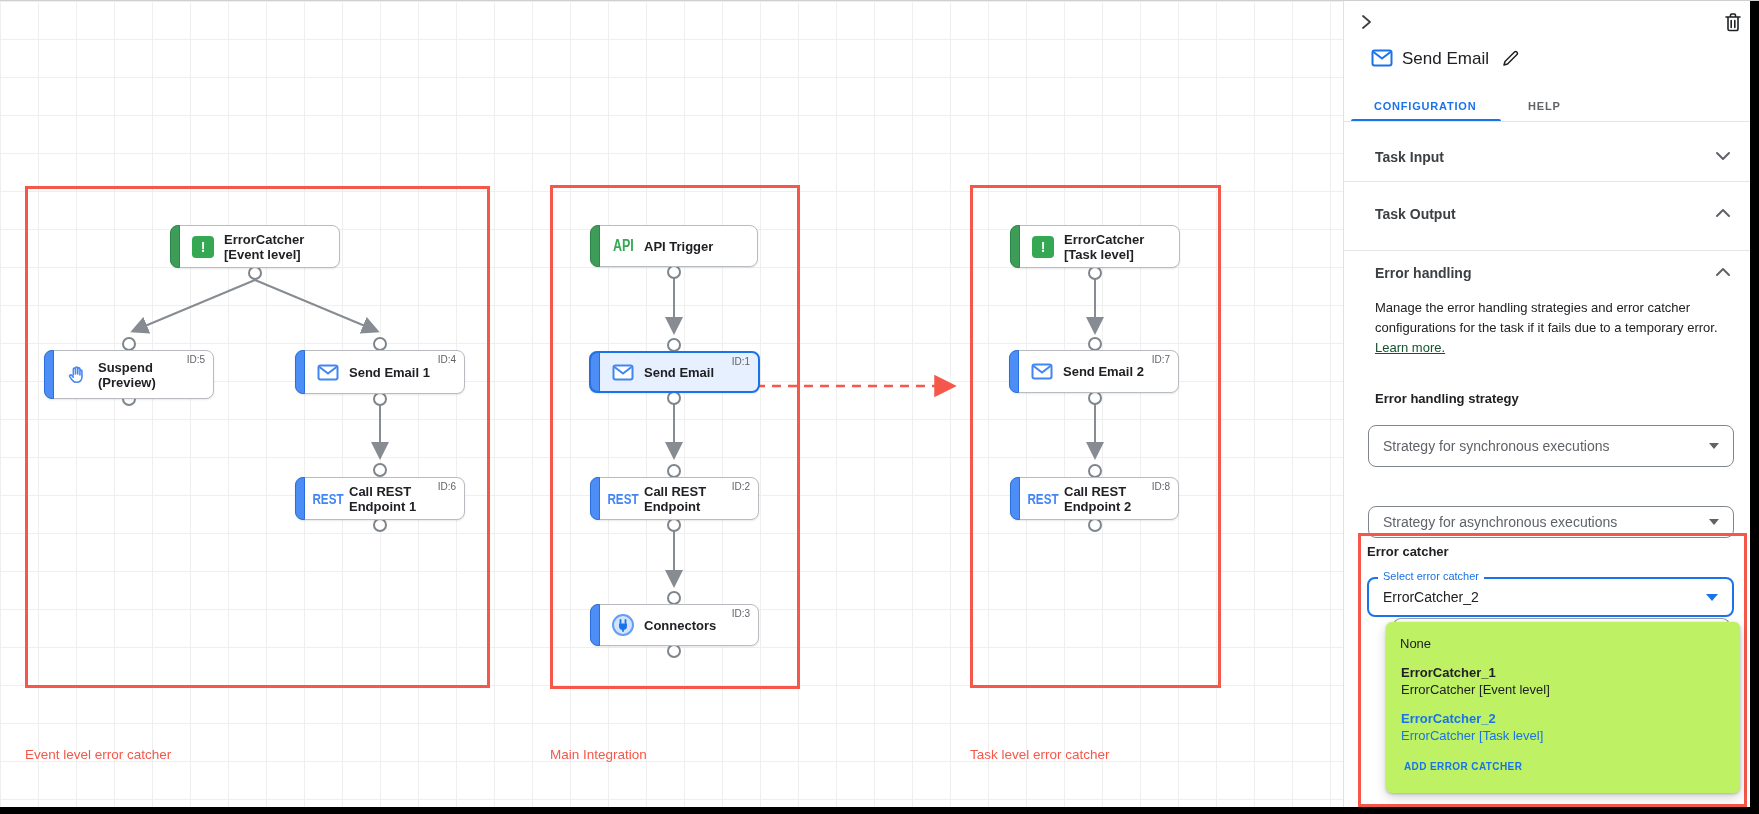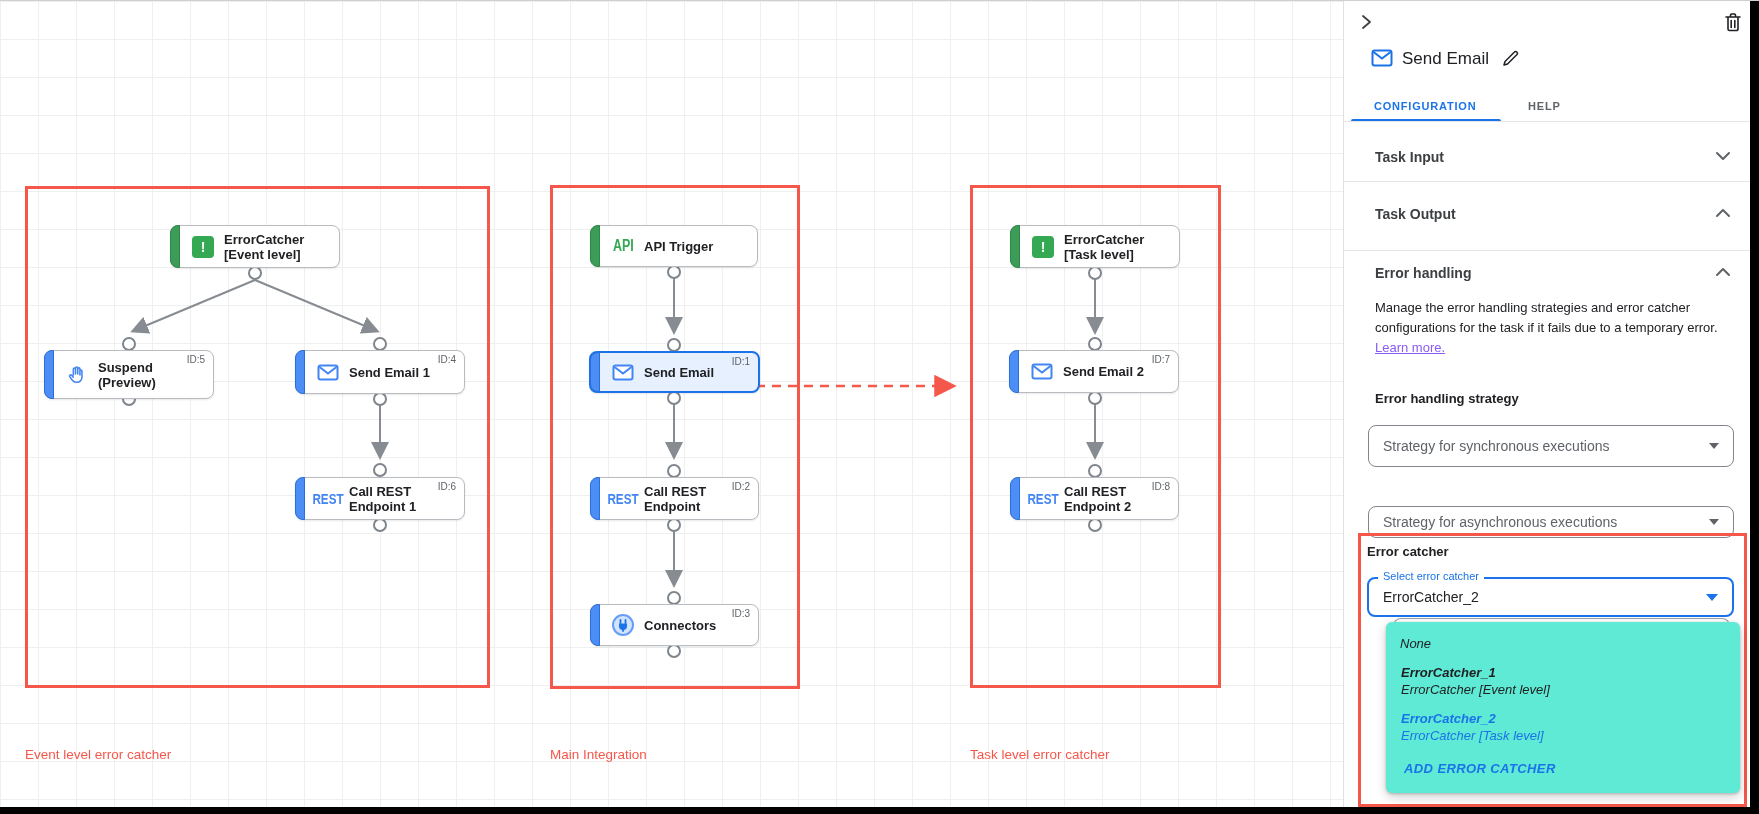--- a/index.html
+++ b/index.html
@@ -41,39 +41,39 @@
   .p-abs { position:absolute; }
   .icon-btn { cursor:pointer; }
   .p-title { font-size:17px; color:#202124; }
   .tab { font-size:11px; font-weight:bold; letter-spacing:.8px; }
   .tab.active { color:#1a73e8; }
   .tab.idle { color:#5f6368; }
   .tab-underline { position:absolute; left:7px; top:118px; width:150px; height:3px; background:#1a73e8; border-radius:2px 2px 0 0; }
   .hdiv { position:absolute; left:0; width:407px; height:1px; background:#e3e5e8; }
   .section-h { font-size:14px; font-weight:bold; color:#3c4043; }
   .desc { font-size:13px; color:#202124; line-height:20px; }
-  .link { color:#8b5cf6; text-decoration:underline; cursor:pointer; }
+  .link { color:#14532d; text-decoration:underline; cursor:pointer; }
   .bold-label { font-size:13px; font-weight:bold; color:#202124; }
   .dd { position:absolute; width:366px; height:42px; border:1px solid #80868b; border-radius:8px; background:#fff;
     display:flex; align-items:center; padding:0 14px; font-size:14px; color:#5f6368; }
   .caret { width:0; height:0; border-left:5px solid transparent; border-right:5px solid transparent;
     border-top:6px solid #5f6368; margin-left:auto; }
   .caret.blue { border-top-color:#1a73e8; border-left-width:6px; border-right-width:6px; border-top-width:7px; }
   .red-section { position:absolute; border:3px solid #f5574b; }
   .select-focus { position:absolute; width:367px; height:40px; border:2px solid #1a73e8; border-radius:8px;
     background:#fff; display:flex; align-items:center; padding:0 14px; font-size:14px; color:#202124; }
   .float-label { position:absolute; font-size:11px; color:#1a73e8; background:#fff; padding:0 5px; }
   .ghost-field { position:absolute; border:1px solid #9aa0a6; border-radius:8px 8px 0 0; border-bottom:none; background:#fff; }
-  .popup { position:absolute; background:#5eead4; border-radius:6px;
-    box-shadow:0 1px 3px rgba(0,0,0,.22), 0 4px 12px rgba(0,0,0,.18);font-style:italic; }
+  .popup { position:absolute; background:#bef264; border-radius:6px;
+    box-shadow:0 1px 3px rgba(0,0,0,.22), 0 4px 12px rgba(0,0,0,.18); }
   .opt-name { font-size:13px; color:#202124; }
   .opt-name.strong { font-weight:bold; }
   .opt-sub { font-size:13px; color:#202124; }
   .opt-name.sel, .opt-sub.sel { color:#1a73e8; }
-  .add-btn { font-size:13px; font-weight:bold; letter-spacing:.4px; color:#1a73e8; cursor:pointer; }
+  .add-btn { font-size:10px; font-weight:bold; letter-spacing:.4px; color:#1a73e8; cursor:pointer; }
 
   
   .strip-right { position:absolute; right:0; top:0; width:9px; height:814px; background:#000; z-index:50; }
   .strip-bottom { position:absolute; left:0; bottom:0; width:1759px; height:7px; background:#000; z-index:50; }
 </style>
 </head>
 <body>
 
 <div class="canvas">
 

